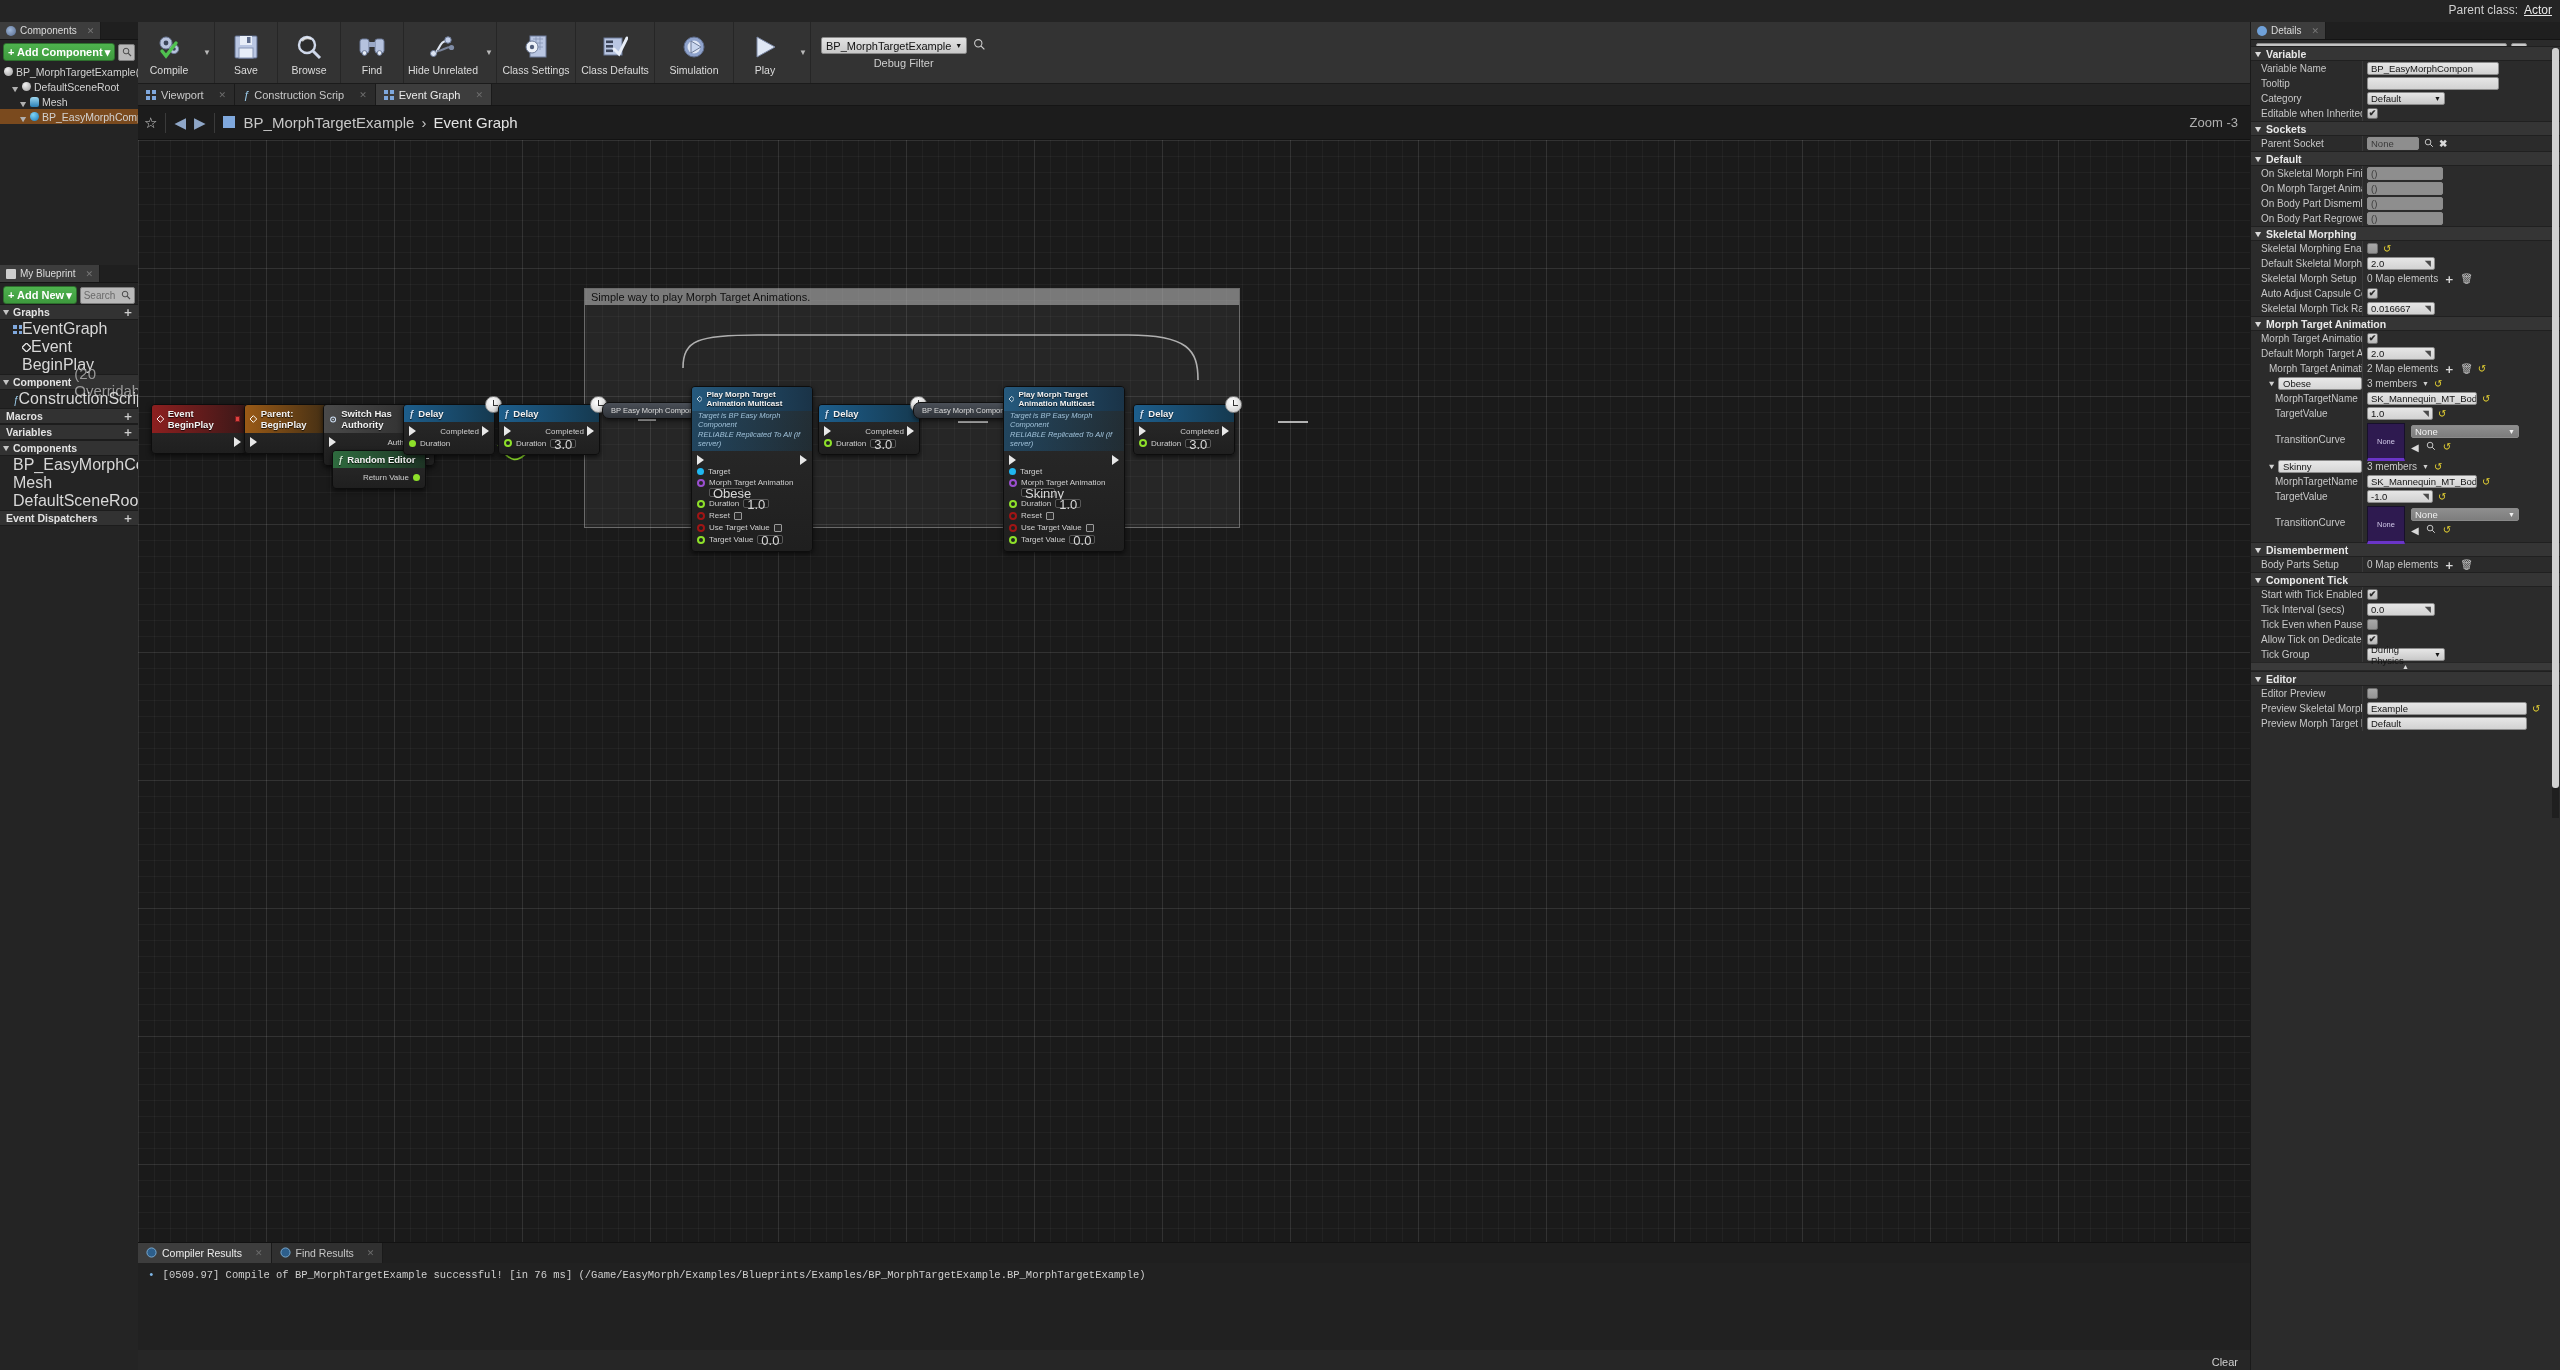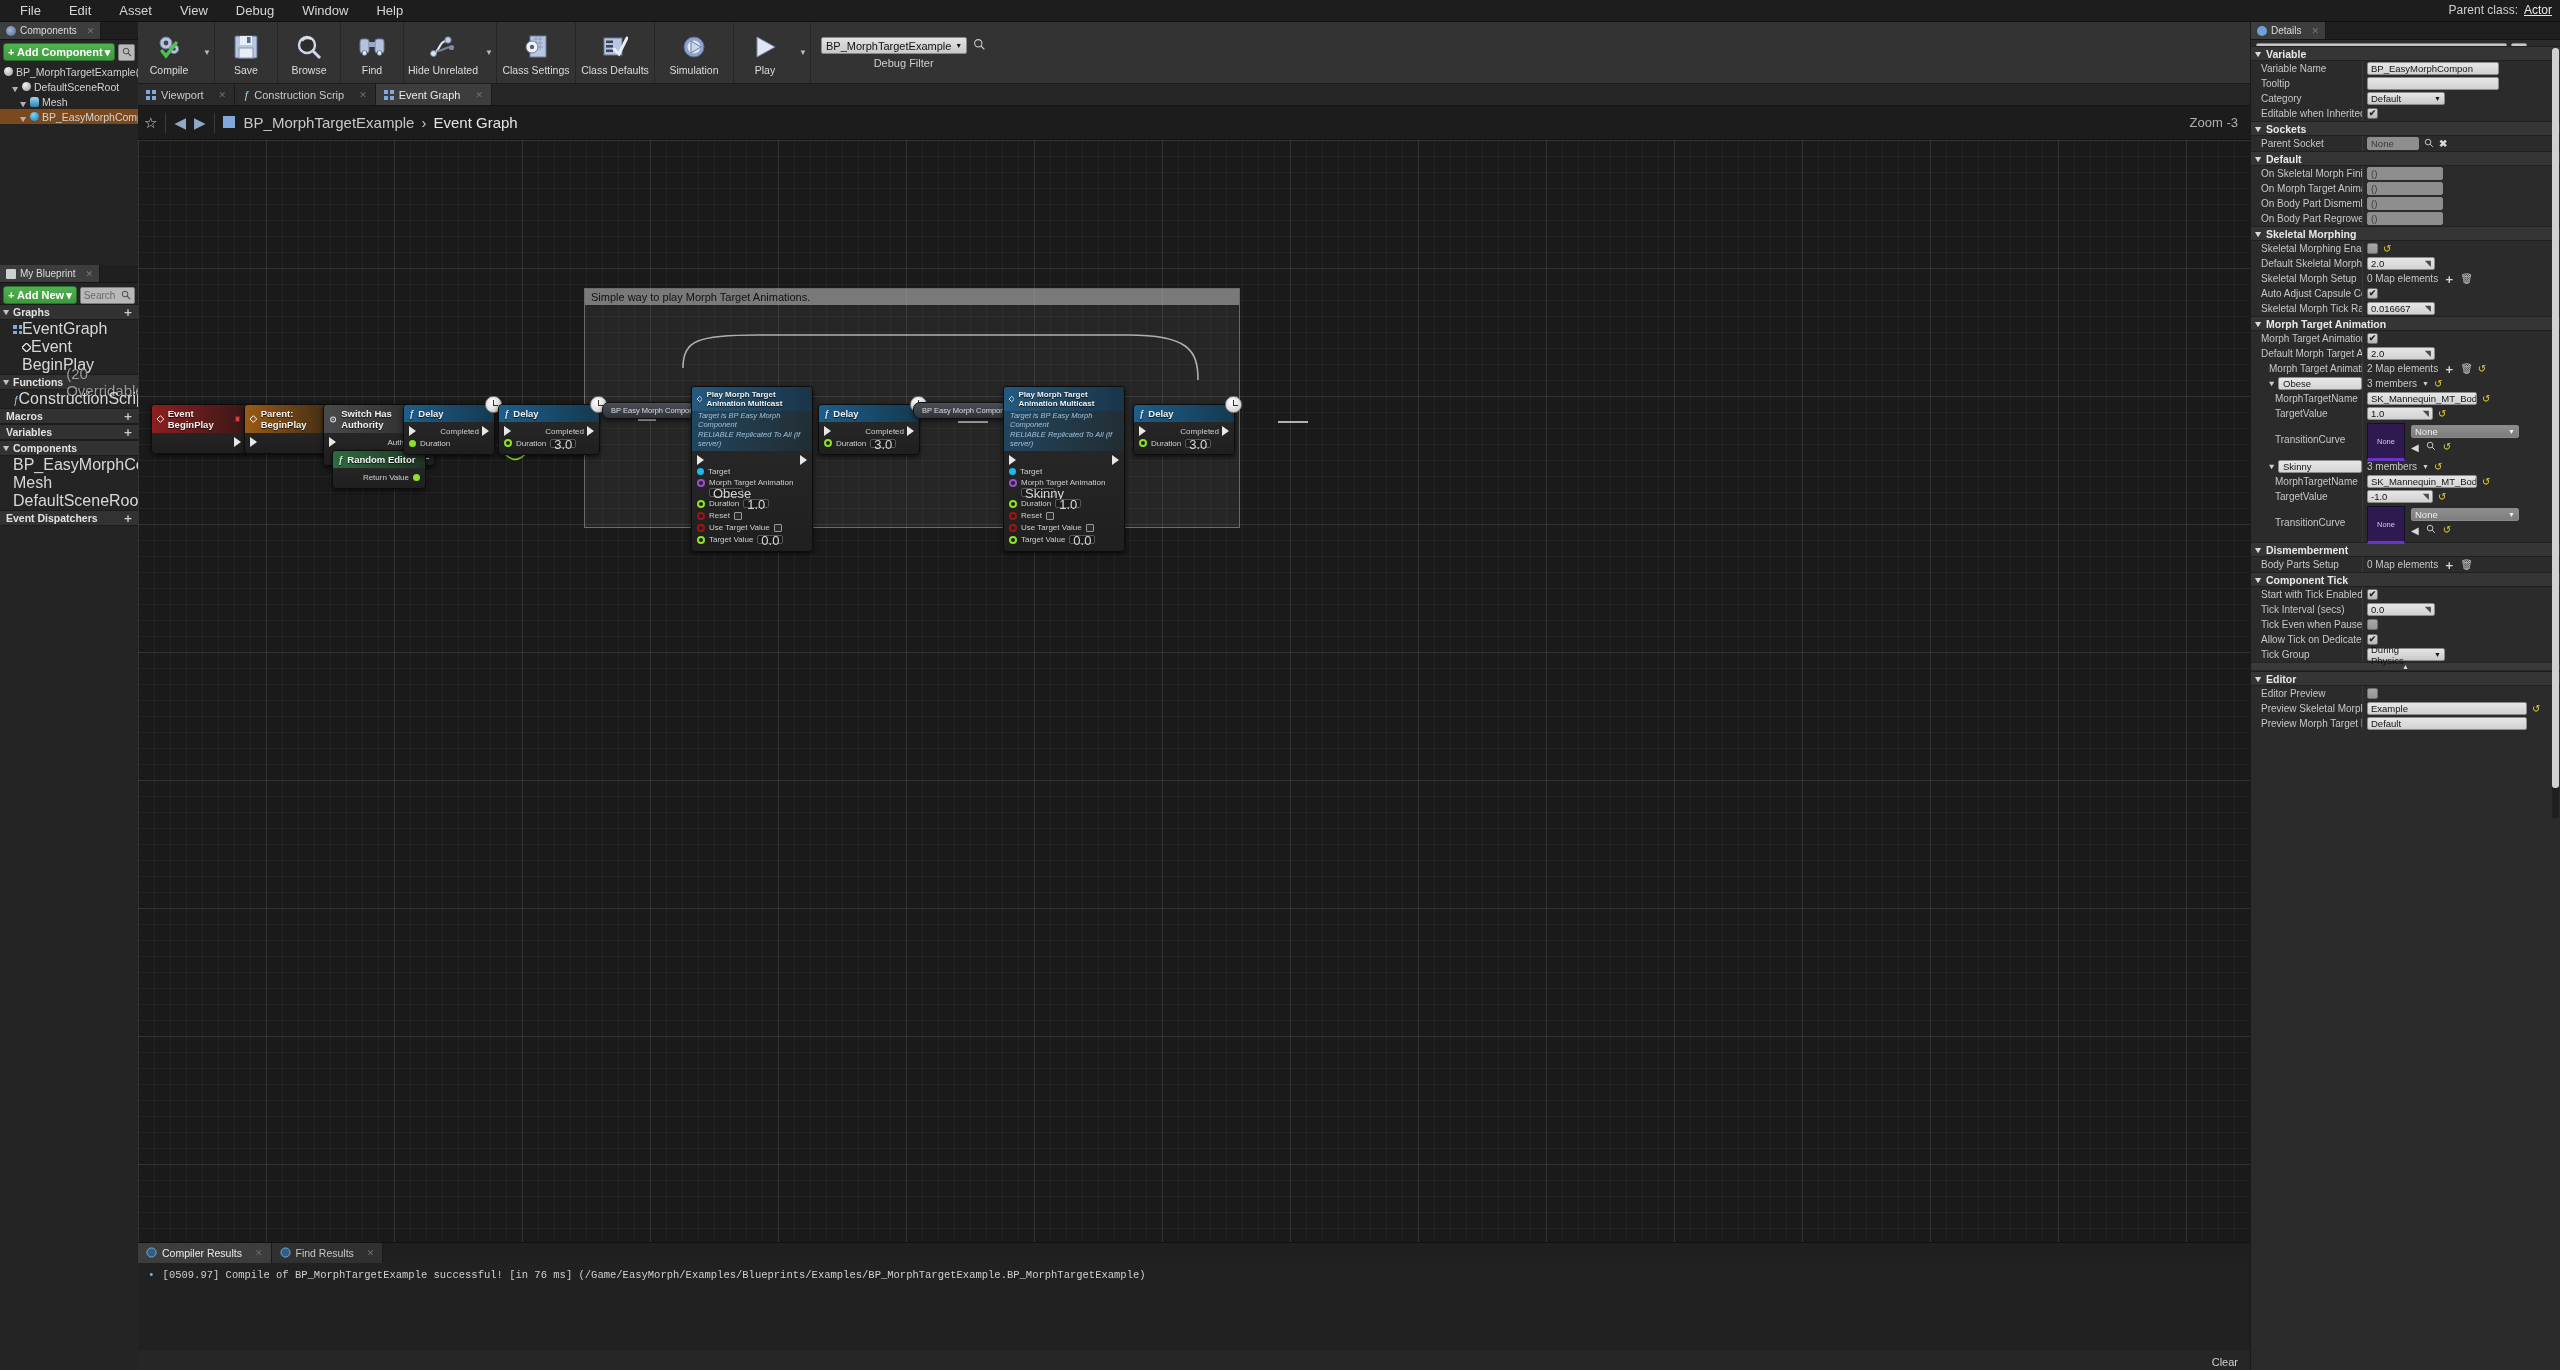--- a/index.html
+++ b/index.html
@@ -319,29 +319,20 @@
     background:#d0d0d0; border-radius:3px; }
   .collapse-bar { height:9px; background:#3a3a3a; display:flex; align-items:center; justify-content:center;
                   border-top:1px solid #262626; border-bottom:1px solid #262626; }
   .collapse-bar .car { font-size:7px; color:#d8d8d8; }
 </style>
 </head>
 <body>
 
 <div class="app">
 
-  <div class="menubar">
-    <div class="mi">File</div>
-    <div class="mi">Edit</div>
-    <div class="mi">Asset</div>
-    <div class="mi">View</div>
-    <div class="mi">Debug</div>
-    <div class="mi">Window</div>
-    <div class="mi">Help</div>
-  </div>
 
   <div class="parentclass">
     <span class="pclabel">Parent class:</span>
     <span class="pcval">Actor</span>
   </div>
 
   <div class="leftcol">
 
     <div class="panel-tabstrip">
       <div class="panel-tab">
@@ -420,21 +411,21 @@
           <span class="plus">＋</span>
         </div>
         <div class="row" style="padding-left: 13px;"><span class="tabicon ic-grid2" style="width:9px;height:9px;background-size:4px 4px"></span><span>EventGraph</span></div>
         <div class="row" style="padding-left: 22px;"><svg width="9" height="9" viewBox="0 0 10 10">
             <polygon points="5,0 10,5 5,10 0,5" fill="none" stroke="#e4e4e4" stroke-width="1.4"></polygon>
           </svg><span>Event BeginPlay</span></div>
         <div class="sec-hdr">
           <span><svg width="7" height="7" viewBox="0 0 8 8">
               <polygon points="0,1 7,1 3.5,7" fill="#c4c4c4"></polygon>
             </svg></span>
-          <span>Functions</span>
+          <span>Component</span>
           <span class="sub">(20 Overridable)</span>
           <span class="plus">＋</span>
         </div>
         <div class="row" style="padding-left: 13px;"><span style="font-style:italic;color:#9fd0f0;font-size:10px">ƒ</span><span>ConstructionScript</span></div>
         <div class="sec-hdr">
           <span></span>
           <span>Macros</span>
           <span class="plus">＋</span>
         </div>
         <div class="sec-hdr">

